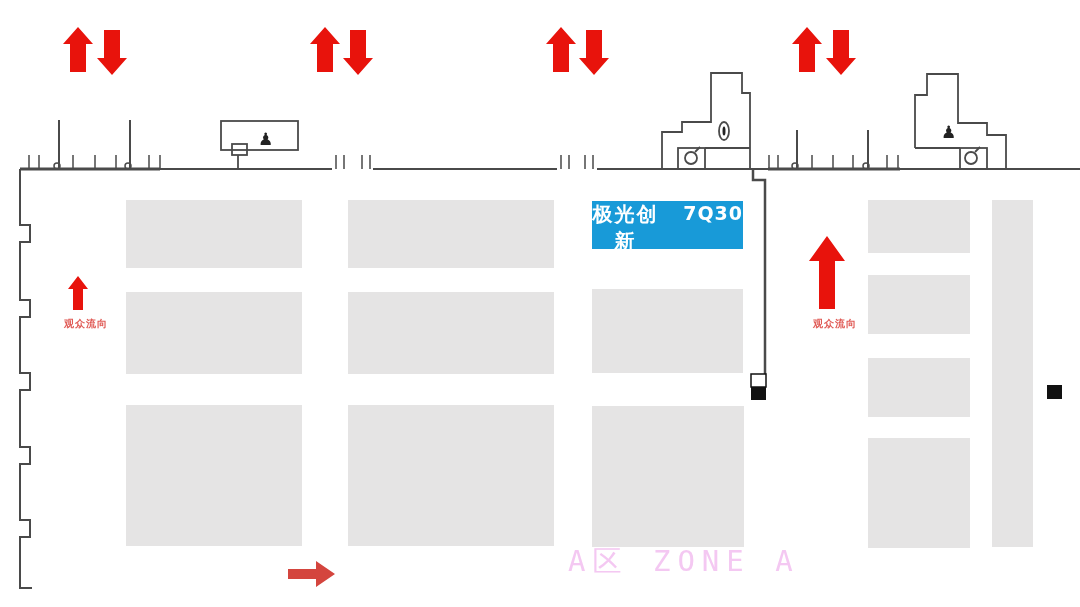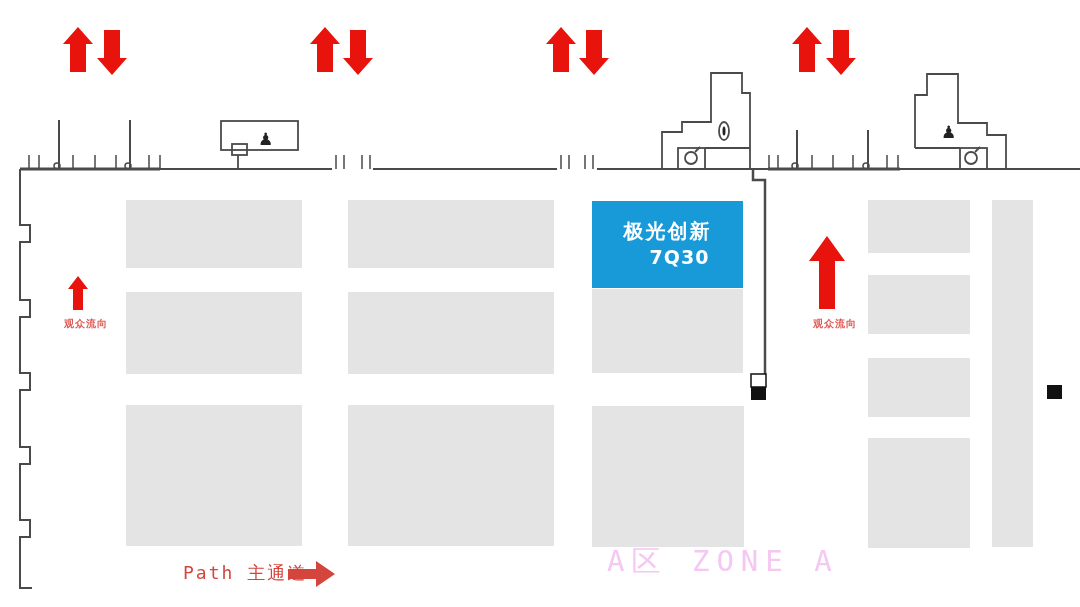--- a/index.html
+++ b/index.html
@@ -3,37 +3,37 @@
 <meta charset="utf-8">
 <style>
   html,body{margin:0;padding:0;background:#ffffff;}
   .canvas{
     position:relative;width:1080px;height:607px;background:#fff;overflow:hidden;
     font-family:"DejaVu Sans","Liberation Sans",sans-serif;
   }
   .canvas svg{position:absolute;left:0;top:0;}
   .block{position:absolute;background:var(--block-gray,#E5E4E4);}
   .booth{
-    position:absolute;left:592px;top:201px;width:151px;height:87px;
+    position:absolute;left:592px;top:201px;width:151px;height:48px;
     background:var(--booth-blue,#189AD8);color:#fff;text-align:center;
-    display:flex;flex-direction:column;justify-content:center;
+    display:flex;flex-direction:row;justify-content:center;
     font-weight:bold;line-height:1.35;
   }
   .booth .booth-name{font-size:20px;letter-spacing:2px;}
   .booth .booth-number{font-size:19px;letter-spacing:1px;padding-left:24px;}
   .flow-label{
     position:absolute;color:var(--flow-red,#E05A55);font-size:10px;
     width:60px;text-align:right;letter-spacing:1px;font-weight:bold;
   }
   .path-label{
     position:absolute;left:183px;top:561px;color:var(--path-red,#D4453E);
     font-size:18px;letter-spacing:2px;font-family:"DejaVu Sans Mono","Liberation Mono",monospace;
   }
   .zone-label{
-    position:absolute;left:607px;top:542px;color:var(--zone-pink,#F4C8F2);
+    position:absolute;left:568px;top:542px;color:var(--zone-pink,#F4C8F2);
     font-size:29px;letter-spacing:7px;font-family:"DejaVu Sans Mono","Liberation Mono",monospace;
   }
 </style>
 </head>
 <body>
 
 <div class="canvas">
 
   <svg width="1080" height="607" viewBox="0 0 1080 607">
 
@@ -142,15 +142,14 @@
   <div class="block" style="left:868px;top:438px;width:102px;height:110px"></div>
   <div class="block" style="left:992px;top:200px;width:41px;height:347px"></div>
 
   <div class="booth">
     <div class="booth-name">极光创新</div>
     <div class="booth-number">7Q30</div>
   </div>
 
   <div class="flow-label" style="left:48px;top:317px;">观众流向</div>
   <div class="flow-label" style="left:797px;top:317px;">观众流向</div>
-  <div class="path-label">Path 主通道</div>
   <div class="zone-label">A区  ZONE A</div>
 </div>
 
 </body></html>

